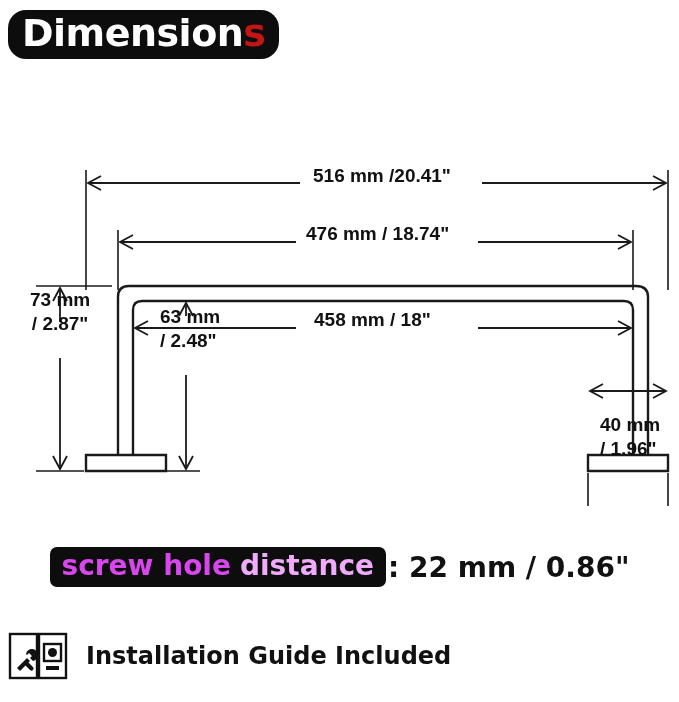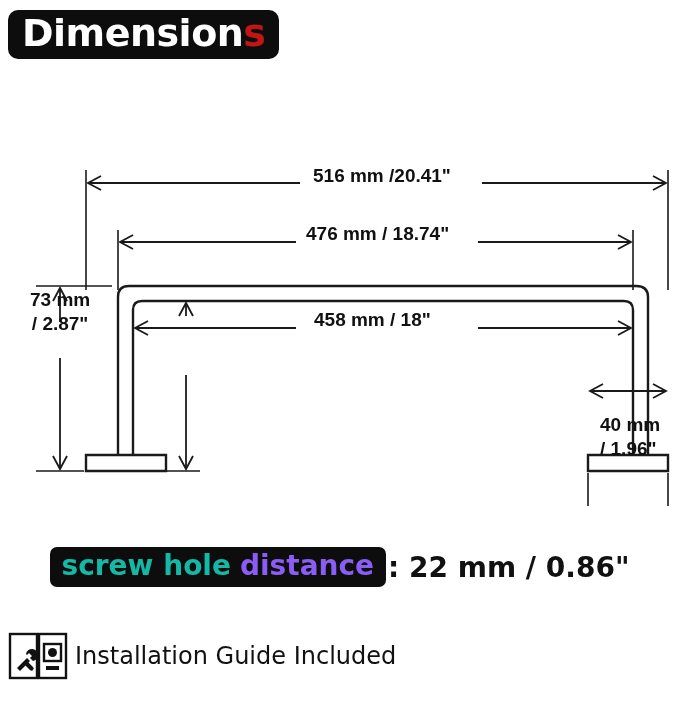--- a/index.html
+++ b/index.html
@@ -21,21 +21,21 @@
     width: 679px;
     height: 702px;
   }
 
   
   .title-badge {
     position: absolute;
     left: 8px;
     top: 10px;
     background: #0d0d0d;
-    border-radius: 10px;
+    border-radius: 18px;
     padding: 4px 14px 7px 14px;
     display: inline-block;
     line-height: 1;
   }
   .title-badge .t {
     font-family: "DejaVu Sans", sans-serif;
     font-weight: bold;
     font-size: 38px;
     letter-spacing: -0.5px;
     color: #ffffff;
@@ -89,27 +89,27 @@
     border-radius: 7px;
     padding: 5px 12px 7px 12px;
     display: inline-flex;
     align-items: baseline;
     line-height: 1;
   }
   .screw-badge .w {
     font-family: "DejaVu Sans", sans-serif;
     font-weight: bold;
     font-size: 28px;
-    color: #14b8a6;
+    color: #d946ef;
   }
   .screw-badge .d {
     font-family: "DejaVu Sans", sans-serif;
     font-weight: bold;
     font-size: 28px;
-    color: #8b5cf6;
+    color: #f0abfc;
     margin-left: 9px;
   }
   .screw-value {
     font-family: "DejaVu Sans", sans-serif;
     font-weight: bold;
     font-size: 28px;
     color: #111;
     margin-left: 2px;
   }
 
@@ -121,24 +121,24 @@
     display: flex;
     align-items: center;
   }
   .guide-icon {
     width: 62px;
     height: 52px;
     flex: none;
   }
   .guide-text {
     font-family: "DejaVu Sans", sans-serif;
-    font-weight: normal;
+    font-weight: bold;
     font-size: 24px;
     color: #111;
-    margin-left: 5px;
+    margin-left: 16px;
   }
 </style>
 </head>
 <body>
 
 <div id="page">
 
   <div class="title-badge">
     <span class="t"><span>Dimension</span><span class="accent">s</span></span>
   </div>
@@ -200,20 +200,22 @@
         <path d="M653 294 L666 301 L653 308" stroke-width="1.8"></path>
 
       </g>
     </svg>
 
     <div class="dim-label" id="lbl-516">516 mm /20.41"</div>
     <div class="dim-label" id="lbl-476">476 mm / 18.74"</div>
     <div class="dim-label" id="lbl-458">458 mm / 18"</div>
     <div class="dim-label" id="lbl-73">73 mm
 / 2.87"</div>
+    <div class="dim-label" id="lbl-63">63 mm
+/ 2.48"</div>
     <div class="dim-label" id="lbl-50">40 mm
 /  1.96"</div>
   </div>
 
   <div class="screw-row">
     <div class="screw-badge">
       <span class="w">screw hole</span>
       <span class="d">distance</span>
     </div>
     <span class="screw-value">: 22 mm / 0.86"</span>

